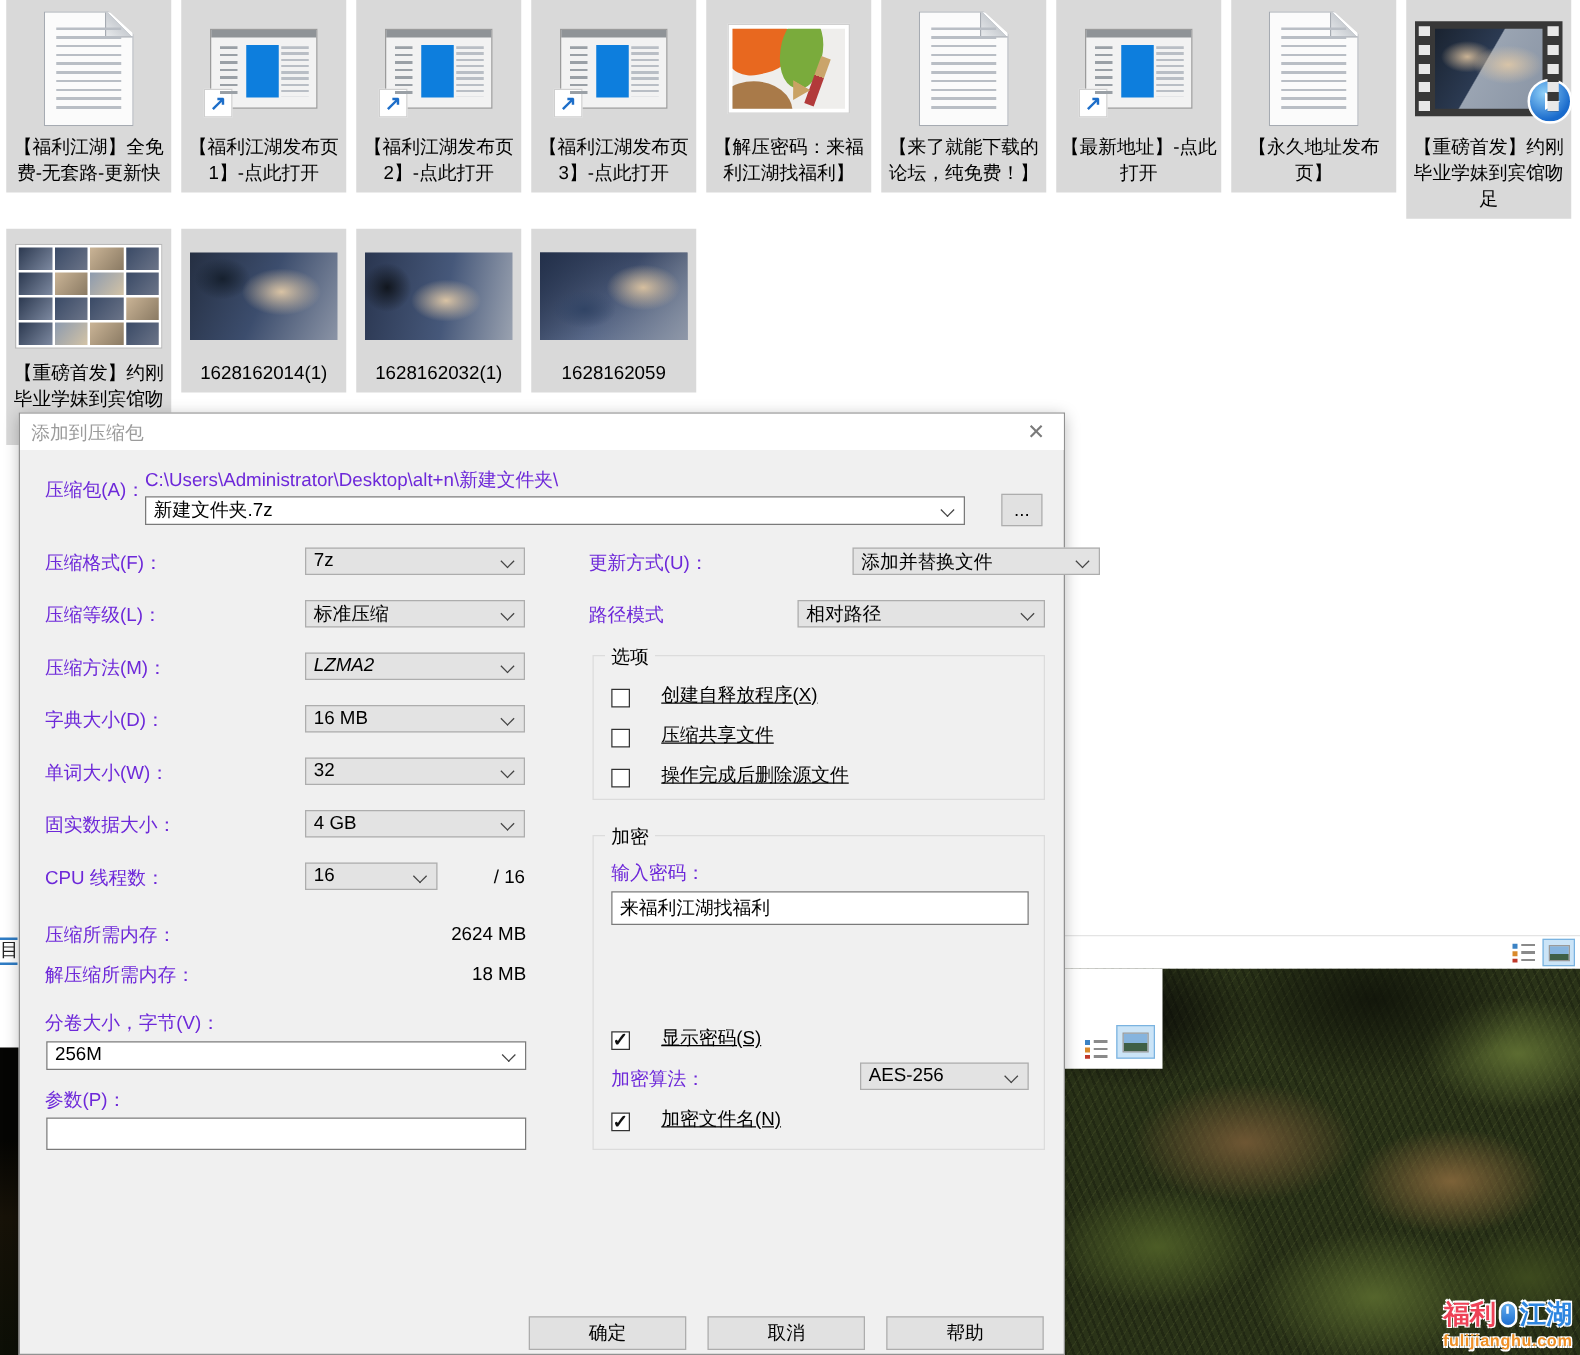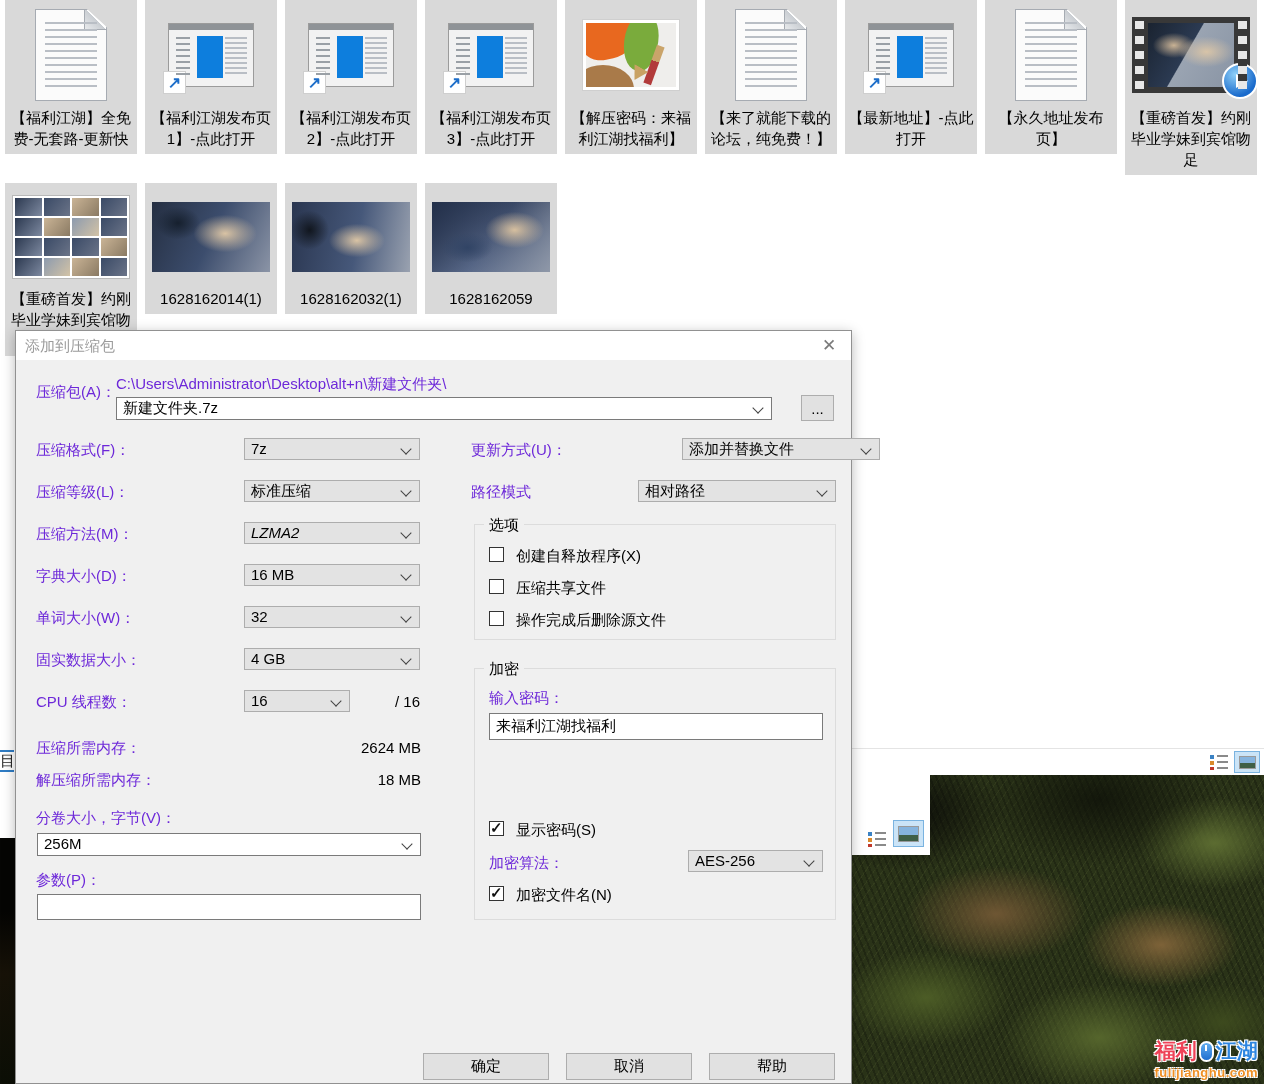--- a/index.html
+++ b/index.html
@@ -130,21 +130,21 @@
   .combo { position:absolute; height:22px; background:#e3e3e3; border:1px solid #adadad; font-size:15px;
         padding:1px 22px 0 6px; white-space:nowrap; overflow:hidden; }
   .combo.white { background:#fff; border-color:#7a7a7a; height:23px; }
   .combo::after { content:""; position:absolute; right:9px; top:6px; width:7px; height:7px;
         border-right:1.6px solid #444; border-bottom:1.6px solid #444; transform:rotate(45deg); }
   .tinput { position:absolute; background:#fff; border:1px solid #7a7a7a; font-size:15px; padding:3px 6px 0; white-space:nowrap; overflow:hidden; }
   .btn { position:absolute; height:27px; background:#e1e1e1; border:1px solid #adadad; font-size:15px;
         display:flex; align-items:center; justify-content:center; }
   .grp { position:absolute; border:1px solid #dcdcdc; }
   .grp-title { position:absolute; top:-9px; left:9px; background:#f0f0f0; padding:0 5px; font-size:15px; }
-  .chkrow { position:absolute; display:flex; align-items:flex-start; gap:12px; }
+  .chkrow { position:absolute; display:flex; align-items:flex-end; gap:25px;text-decoration:underline; }
   .cbox { width:15px; height:15px; background:#fff; border:1px solid #333; position:relative; flex:none; }
   .cbox.on::after { content:"✓"; position:absolute; left:0px; top:-3px; font-size:15px; font-weight:bold; color:#111; }
   .chkrow span { font-size:15px; }
   .rval { position:absolute; font-size:15px; text-align:right; }
 </style>
 </head>
 <body>
 
 <div id="screen">
 

